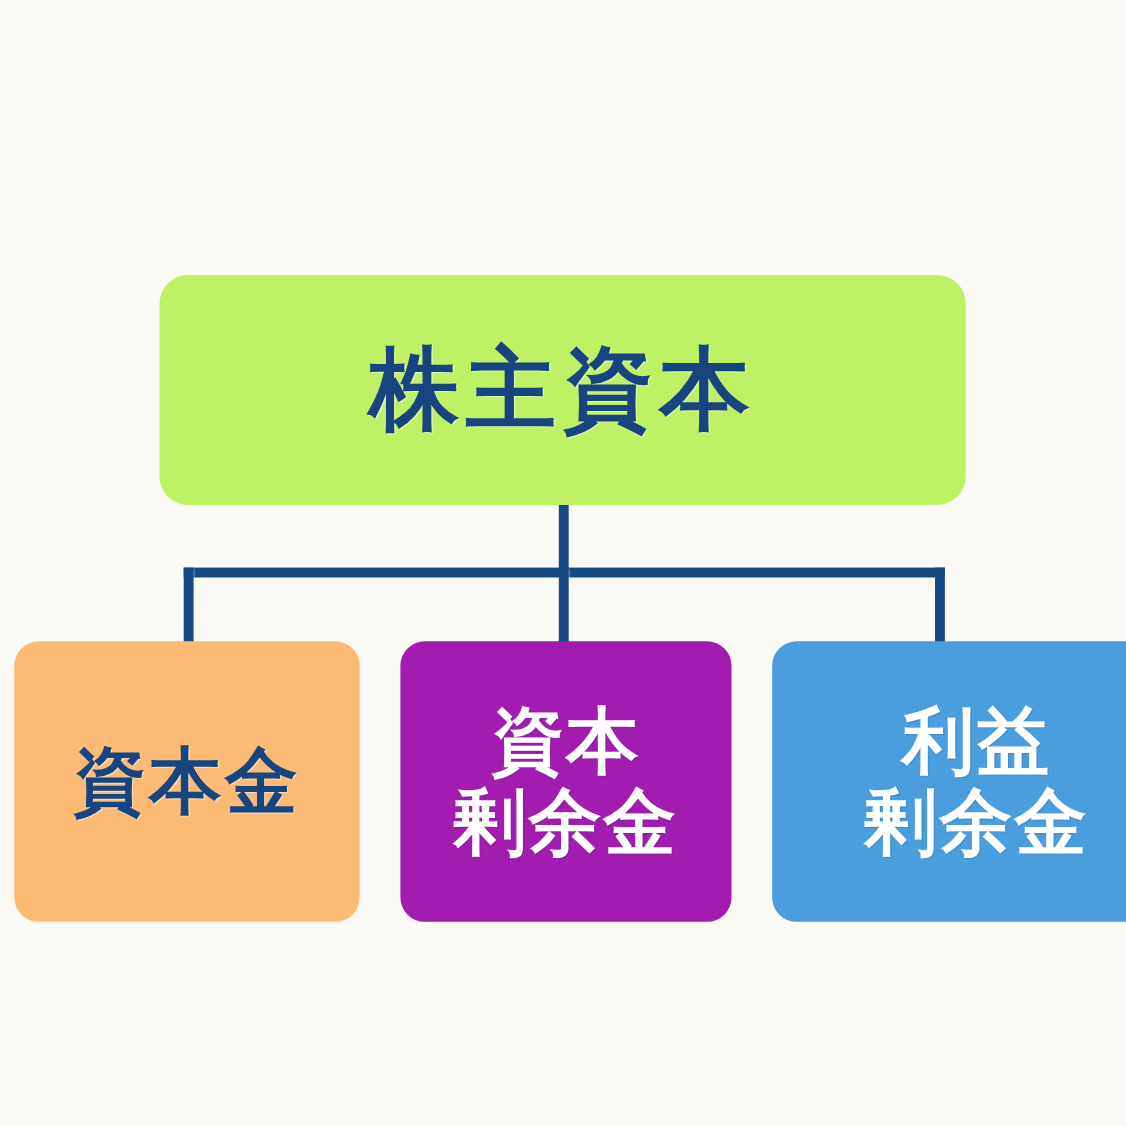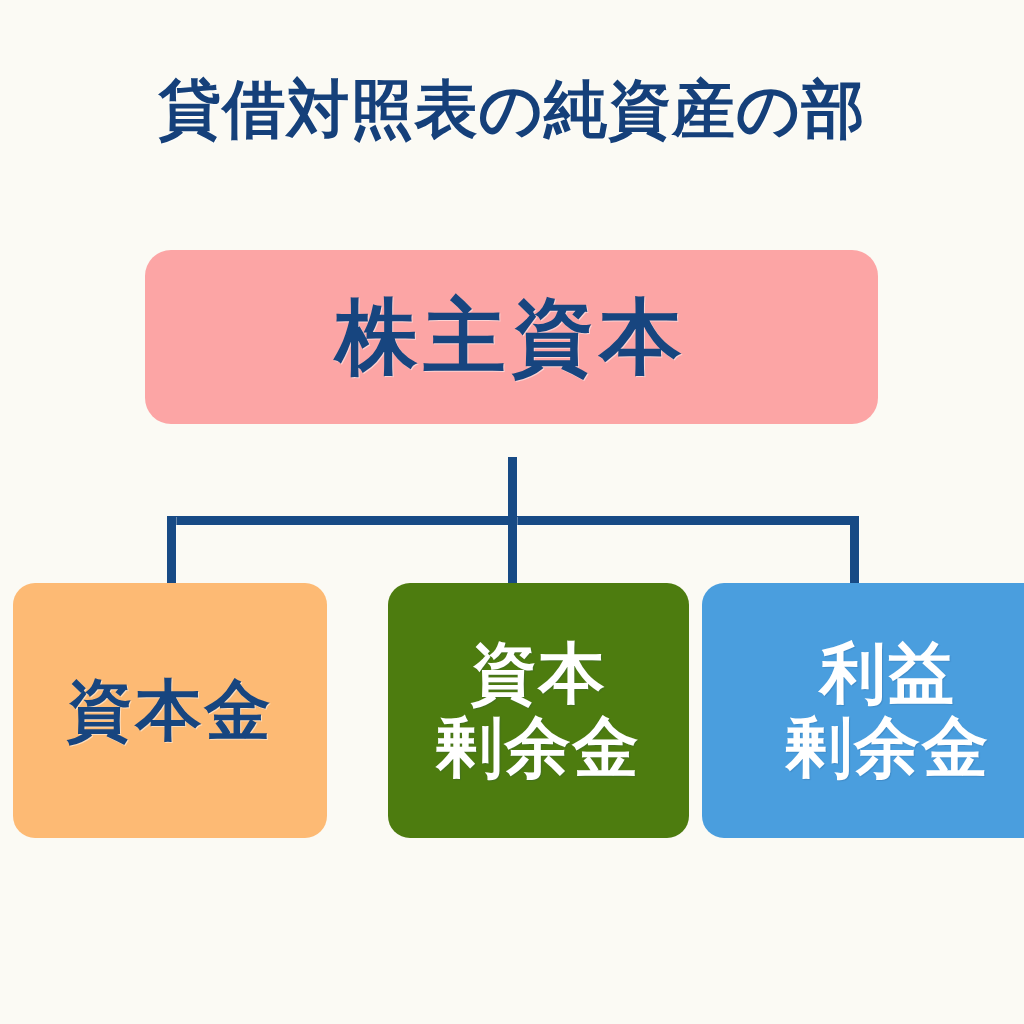--- a/index.html
+++ b/index.html
@@ -99,22 +99,22 @@
     line-height: 1.12;
     letter-spacing: 2px;
     white-space: pre-line;
   }
 
   
   #node-parent {
     left: 145px;
     top: 250px;
     width: 733px;
-    height: 174px;
-    background: #fca5a5;
+    height: 209px;
+    background: #bef264;
     border-radius: 26px;
   }
   #node-parent .node-label {
     color: #17457f;
     font-size: 82px;
     letter-spacing: 6px;
     text-shadow: 1px 1px 0 rgba(255,255,255,0.5);
   }
 
   
@@ -129,42 +129,40 @@
   }
   #node-capital-stock .node-label {
     color: #17457f;
     font-size: 66px;
     letter-spacing: 3px;
     text-shadow: 1px 1px 0 rgba(255,255,255,0.5);
   }
   #node-capital-surplus {
     left: 364px;
     width: 301px;
-    background: #4d7c0f;
-    margin-left: 24px;
+    background: #a21caf;
   }
   #node-retained-earnings {
     left: 702px;
     width: 372px;
     background: #4a9ede;
   }
   #node-capital-surplus .node-label,
   #node-retained-earnings .node-label {
     color: #ffffff;
     font-size: 66px;
     letter-spacing: 2px;
     text-shadow: 1px 1px 1px rgba(20,60,110,0.18);
   }
 </style>
 </head>
 <body>
 
 <div id="canvas">
 
-  <div class="diagram-title">貸借対照表の純資産の部</div>
 
   <div class="connector-layer">
     <div class="line line-stem-top"></div>
     <div class="line line-bus"></div>
     <div class="line line-drop-left"></div>
     <div class="line line-drop-mid"></div>
     <div class="line line-drop-right"></div>
   </div>
 
   <div class="node" id="node-parent">

